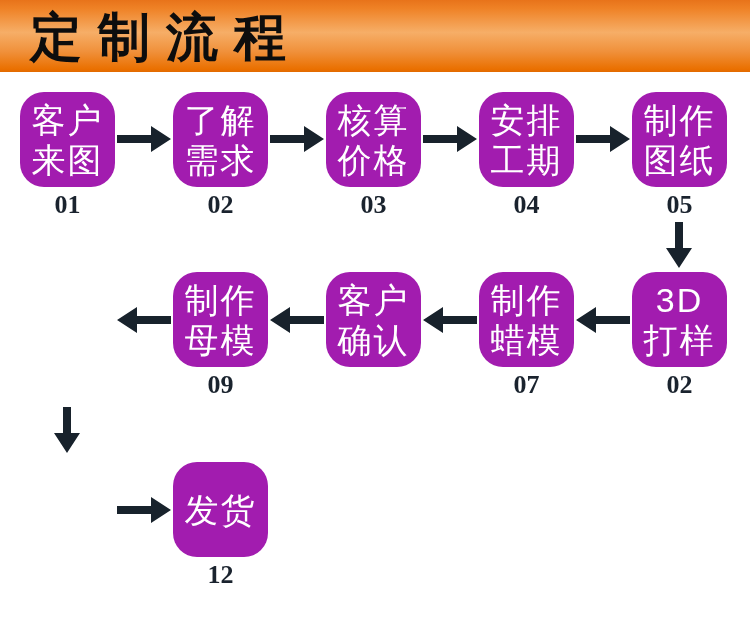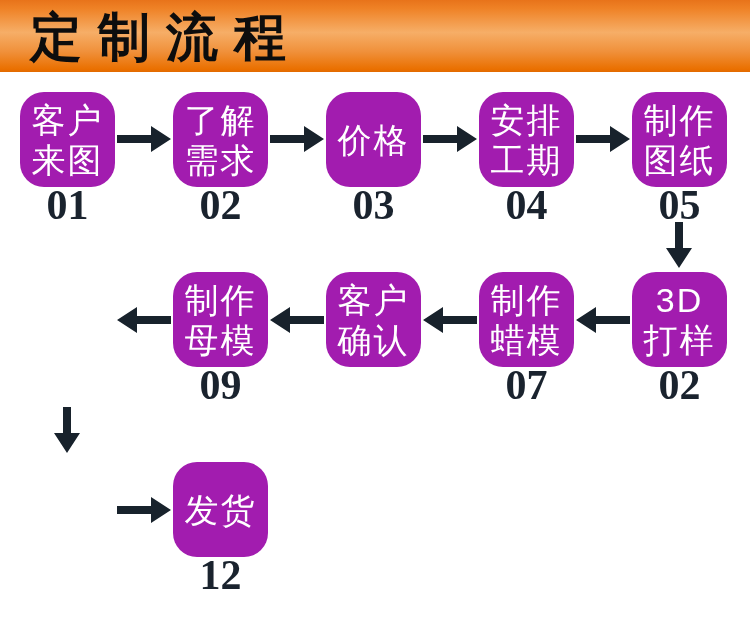--- a/index.html
+++ b/index.html
@@ -47,21 +47,21 @@
     letter-spacing: 2px;
     text-align: center;
   }
   .box span { display: block; white-space: nowrap; }
   .num {
     margin-top: 1px;
     width: 95px;
     text-align: center;
     font-family: "Liberation Serif", serif;
     font-weight: bold;
-    font-size: 42px;
+    font-size: 26px;
     line-height: 34px;
     color: #1a232e;
   }
 
   
   .arrow { position: absolute; color: #18222c; }
   .arrow svg { display: block; }
   .arrow.left  { transform: scaleX(-1); }
   .arrow.down  { transform: rotate(90deg); }
 </style>
@@ -85,20 +85,21 @@
   <div class="step" style="left:173px; top:92px;">
     <div class="box">
       <span>了解</span>
       <span>需求</span>
     </div>
     <div class="num">02</div>
   </div>
 
   <div class="step" style="left:326px; top:92px;">
     <div class="box">
+      <span>核算</span>
       <span>价格</span>
     </div>
     <div class="num">03</div>
   </div>
 
   <div class="step" style="left:479px; top:92px;">
     <div class="box">
       <span>安排</span>
       <span>工期</span>
     </div>

